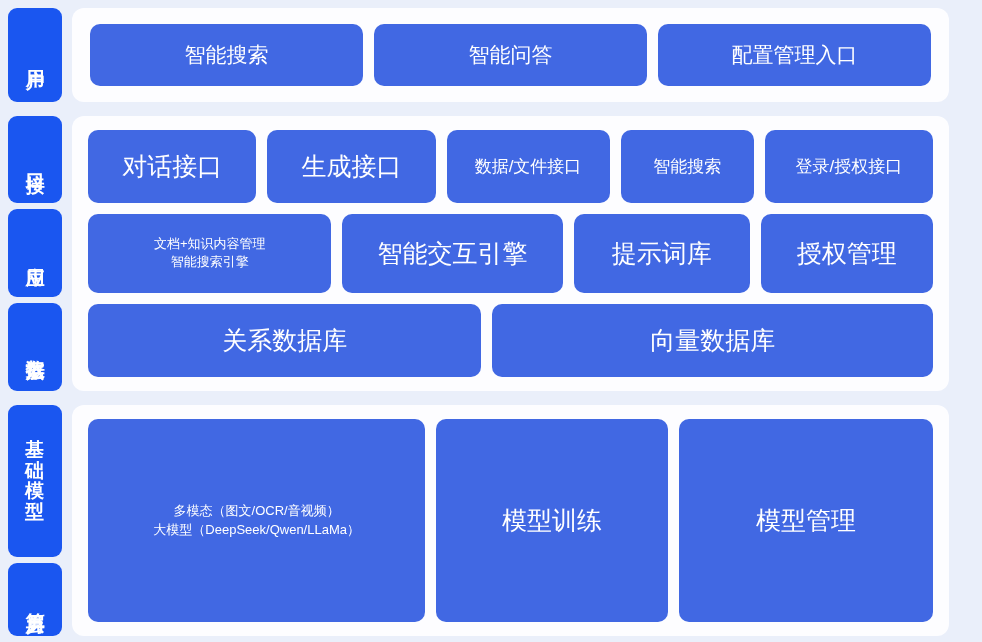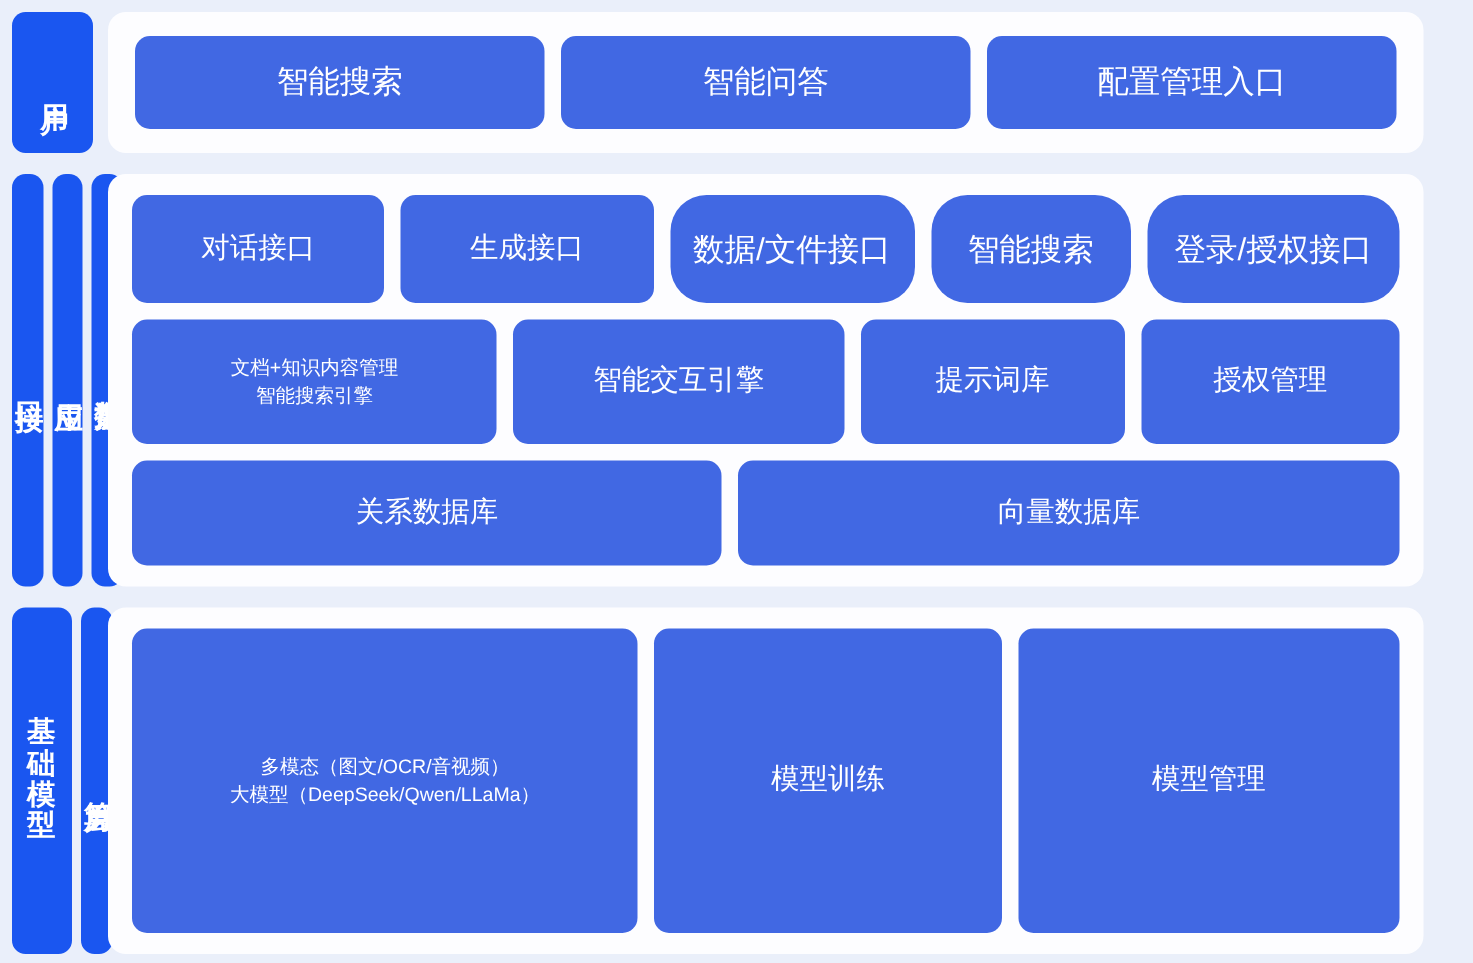--- a/index.html
+++ b/index.html
@@ -30,21 +30,21 @@
   }
   .band-users     { height: 94px; }
   .band-platform  { flex: 0 0 275px; }
   .band-infra     { flex: 1 1 auto; }
 
   
   .label-col {
     width: 54px;
     flex: 0 0 54px;
     display: flex;
-    flex-direction: row;
+    flex-direction: column;
     gap: 6px;
   }
   .label-chip {
     flex: 1 1 auto;
     background: #1a56f0;
     border-radius: 9px;
     color: #ffffff;
     font-size: 19px;
     font-weight: bold;
     line-height: 1.08;
@@ -86,28 +86,28 @@
 
   
   .box {
     background: #4168e3;
     border-radius: 10px;
     color: #ffffff;
     display: flex;
     align-items: center;
     justify-content: center;
     text-align: center;
-    font-size: 19px;
+    font-size: 25px;
     line-height: 1.3;
     padding: 6px 8px;
     white-space: pre-line;
     flex: 1 1 0;
   }
   .box-users { font-size: 21px; }
-  .box-small { font-size: 21px; border-radius: 24px; }
+  .box-small { font-size: 17px; }
   .box-multiline {
     font-size: 13px;
     line-height: 1.45;
   }
 </style>
 </head>
 <body>
 
 <div id="diagram">
 

